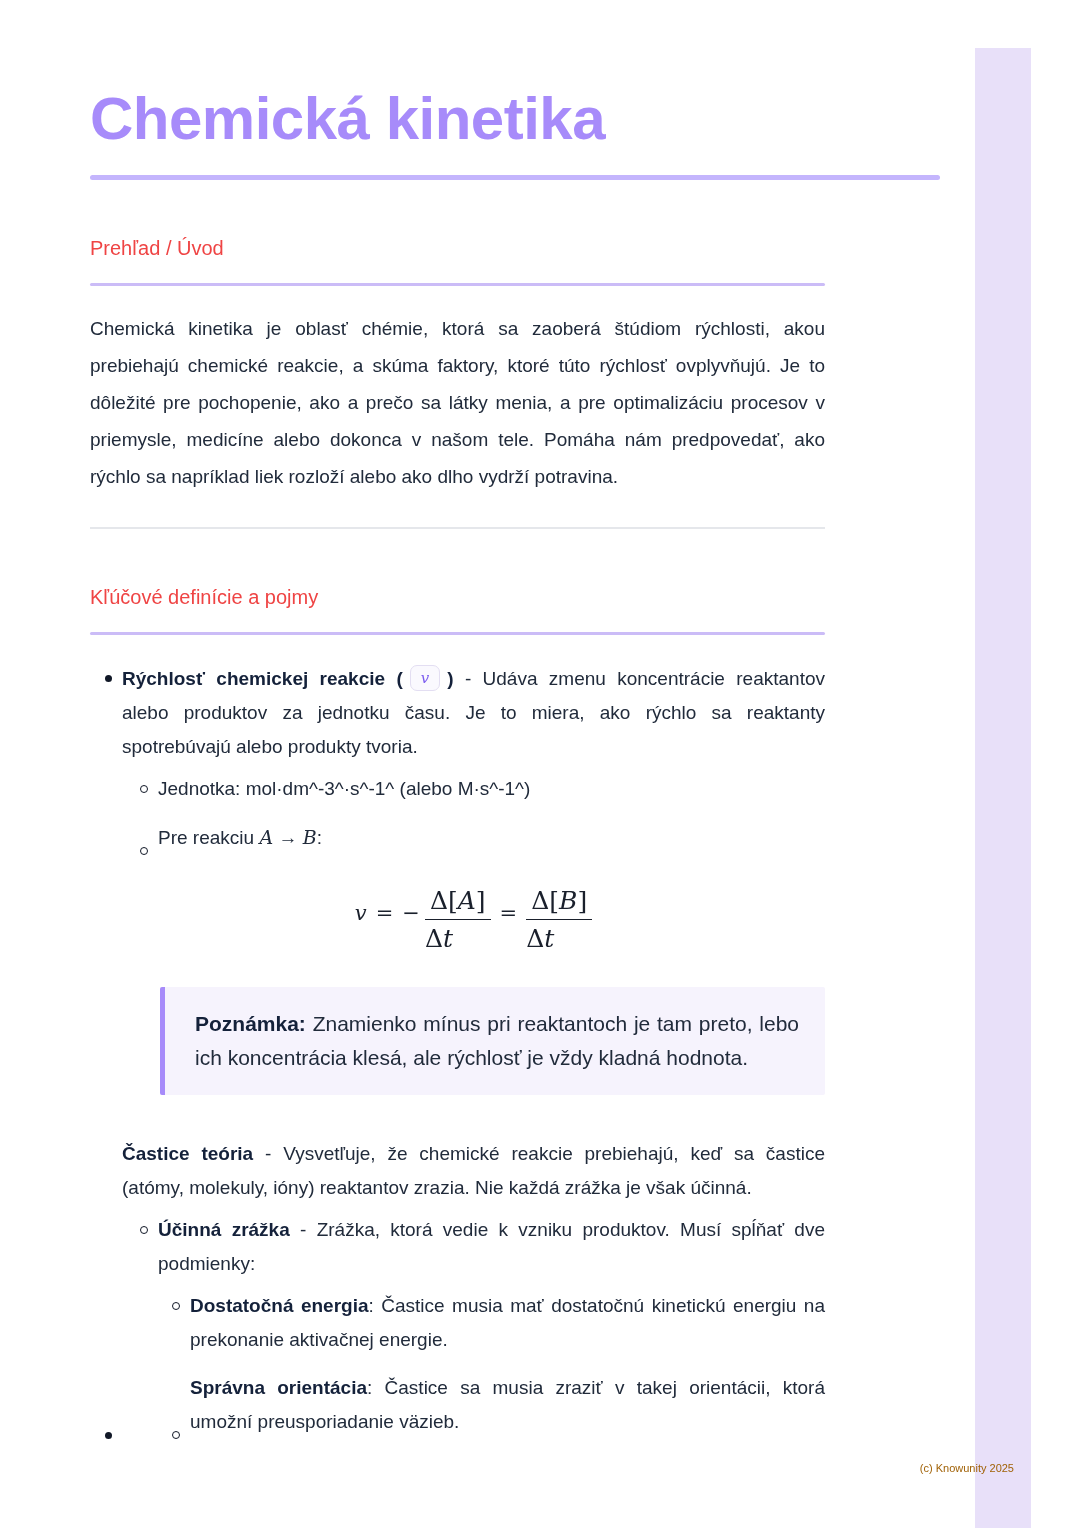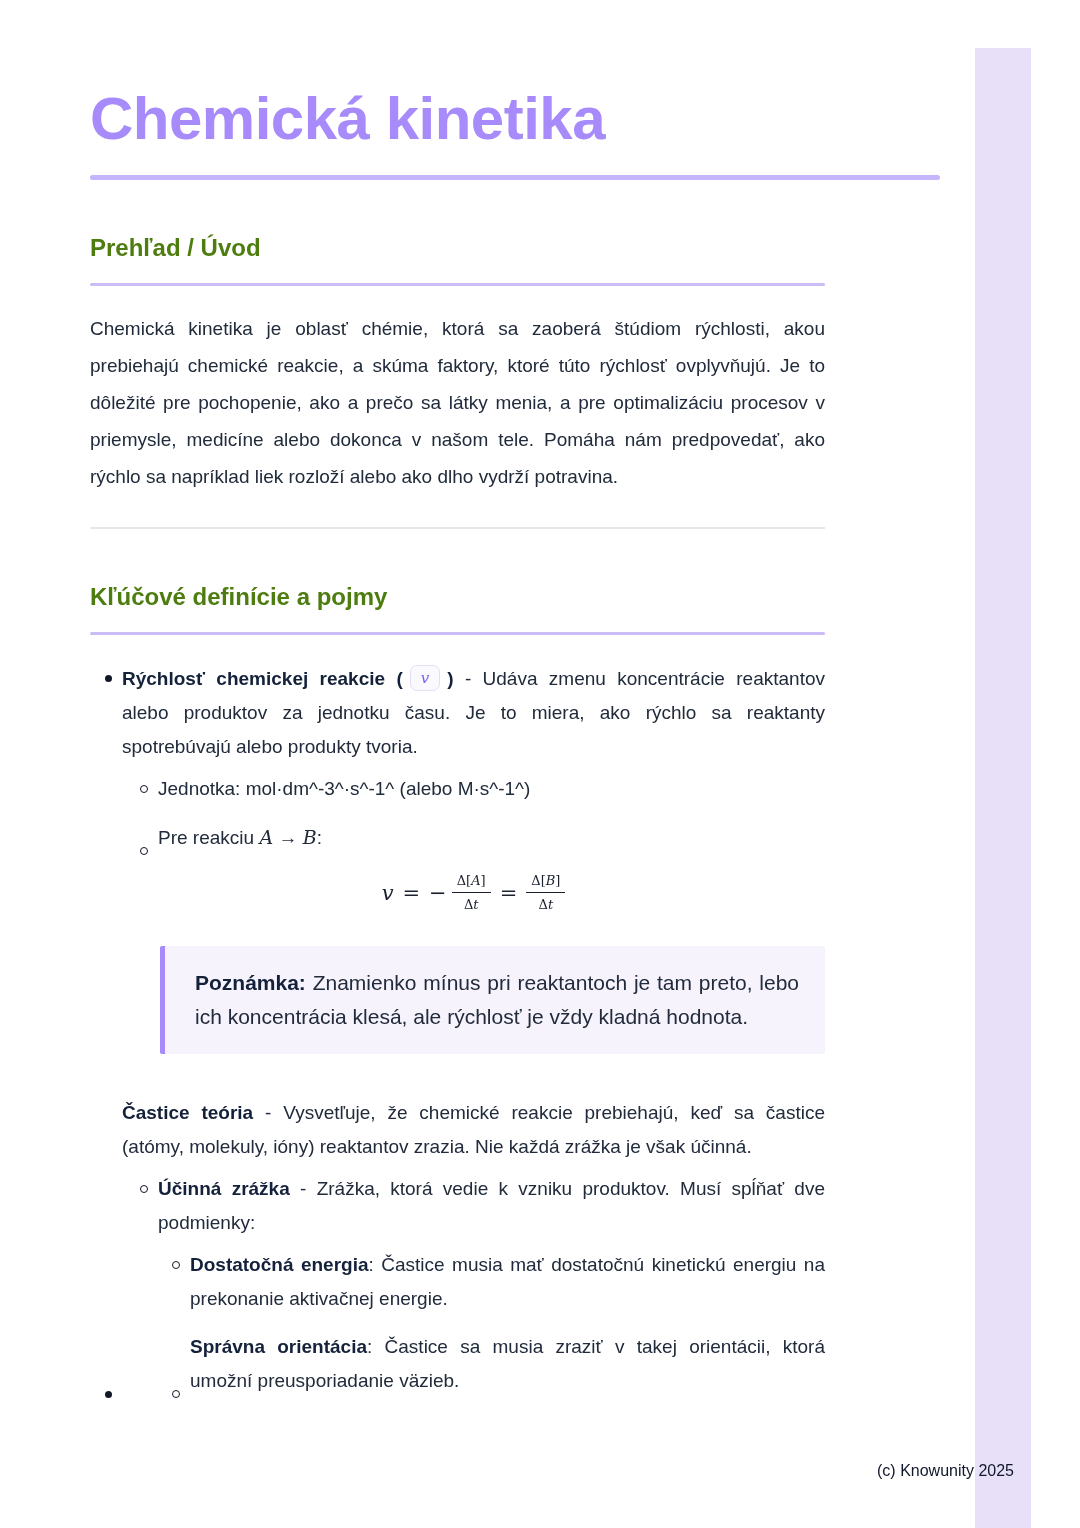--- a/index.html
+++ b/index.html
@@ -36,24 +36,24 @@
   }
   .title-rule {
     margin-top: 30px;
     width: 850px;
     height: 5px;
     background: #c4b5fd;
     border-radius: 3px;
   }
   h2.section-heading {
     margin: 50px 0 0 0;
-    font-size: 24px;
+    font-size: 20px;
     line-height: 36px;
-    font-weight: 700;
-    color: #4d7c0f;
+    font-weight: 400;
+    color: #ef4444;
   }
   .h2-rule {
     margin-top: 17px;
     width: 735px;
     height: 3px;
     background: #cbbcf7;
     border-radius: 2px;
   }
   .body-paragraph {
     margin: 24px 0 0 0;
@@ -106,42 +106,42 @@
     justify-content: center;
     align-items: center;
     gap: 9px;
     margin-top: 18px;
     font-family: "DejaVu Serif", serif;
     font-size: 21px;
     color: #1a202c;
   }
   .mvar { font-style: italic; }
   .minus { margin-right: -4px; }
-  .frac { display: inline-flex; flex-direction: column; align-items: center; font-size: 13px; }
+  .frac { display: inline-flex; flex-direction: column; font-size: 25px; margin-top: 13px; }
   .frac .num { padding: 0 5px 4px; border-bottom: 1.4px solid #1a202c; }
   .frac .den { padding-top: 4px; }
   .note {
     box-sizing: border-box;
     width: 665px;
     margin: 34px 0 4px 38px;
     padding: 20px 26px 20px 30px;
     background: #f6f3fd;
     border-left: 5px solid #a78bfa;
     border-radius: 2px;
     font-size: 21px;
     line-height: 34px;
     text-align: justify;
     color: #212b3b;
   }
   .footer {
     position: absolute;
     top: 1462px;
     right: 66px;
-    font-size: 16px;
-    color: #0f172a;
+    font-size: 11px;
+    color: #a16207;
   }
 </style>
 </head>
 <body>
 
 <div class="page">
   <div class="side-strip"></div>
 
   <div class="content">
 

